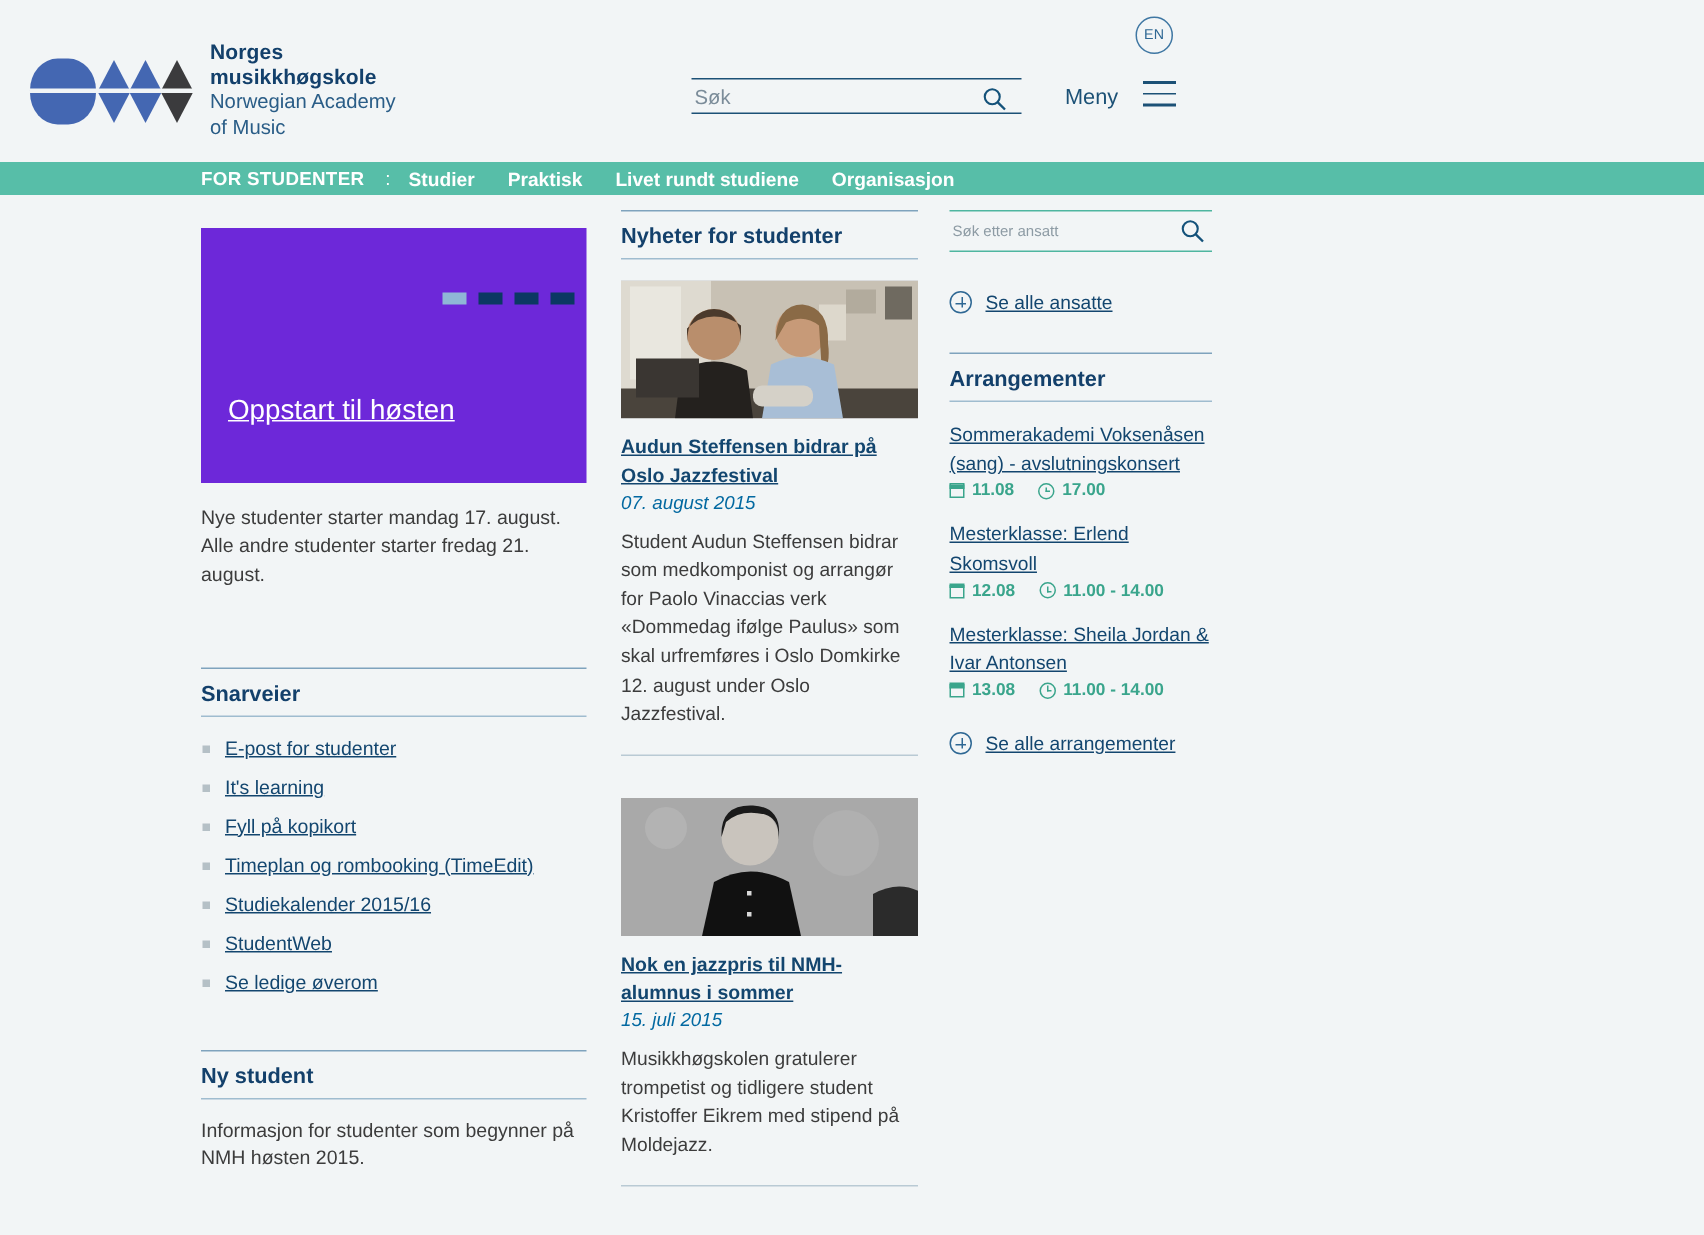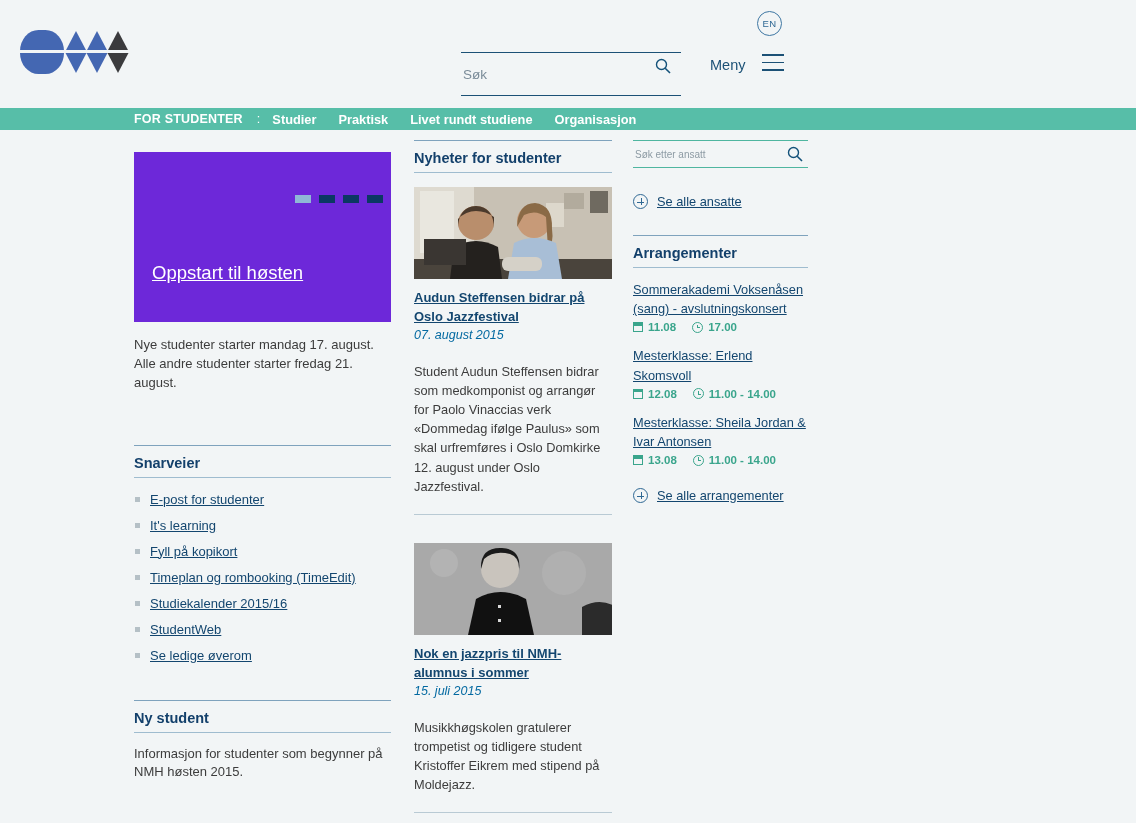--- a/index.html
+++ b/index.html
@@ -80,21 +80,21 @@
     color: #2a5d87;
   }
 
   .search-top {
     position: absolute;
     left: 461px;
     top: 52px;
     width: 220px;
     border-top: 1px solid #1c5176;
     border-bottom: 1px solid #1c5176;
-    height: 44px;
+    height: 24px;
     display: flex;
     align-items: center;
   }
   .search-top input {
     border: 0;
     background: transparent;
     outline: none;
     font-family: "Liberation Sans", sans-serif;
     font-size: 13.5px;
     color: #5d7285;
@@ -280,21 +280,21 @@
   .news-date {
     font-size: 12.5px;
     font-style: italic;
     color: #0369a1;
     margin-top: 1px;
   }
   .news-body {
     font-size: 12.8px;
     color: #3c3c3c;
     line-height: 1.5;
-    margin-top: 20px;
+    margin-top: 9px;
   }
 
   
   .emp-search {
     border-top: 1px solid #4fb6a0;
     border-bottom: 1px solid #4fb6a0;
     height: 28px;
     display: flex;
     align-items: center;
     position: relative;
@@ -401,20 +401,26 @@
 
 <div class="header">
 
   <div class="logo-wrap">
     <div class="logo-mark">
       <div class="lm-circle"></div>
       <div class="dia d1"></div>
       <div class="dia d2"></div>
       <div class="dia d3"></div>
       <div class="lm-slit"></div>
+    </div>
+    <div class="logo-text">
+      <div class="lt-no">Norges</div>
+      <div class="lt-no">musikkhøgskole</div>
+      <div class="lt-en">Norwegian Academy</div>
+      <div class="lt-en">of Music</div>
     </div>
   </div>
 
   <div class="search-top">
     <input type="text" placeholder="Søk" style="">
     <span class="mag">
       <svg width="16" height="16" viewBox="0 0 16 16">
         <circle cx="6.5" cy="6.5" r="5" fill="none" stroke="#14527a" stroke-width="1.4"></circle>
         <line x1="10.2" y1="10.2" x2="15" y2="15" stroke="#14527a" stroke-width="1.6"></line>
       </svg>

